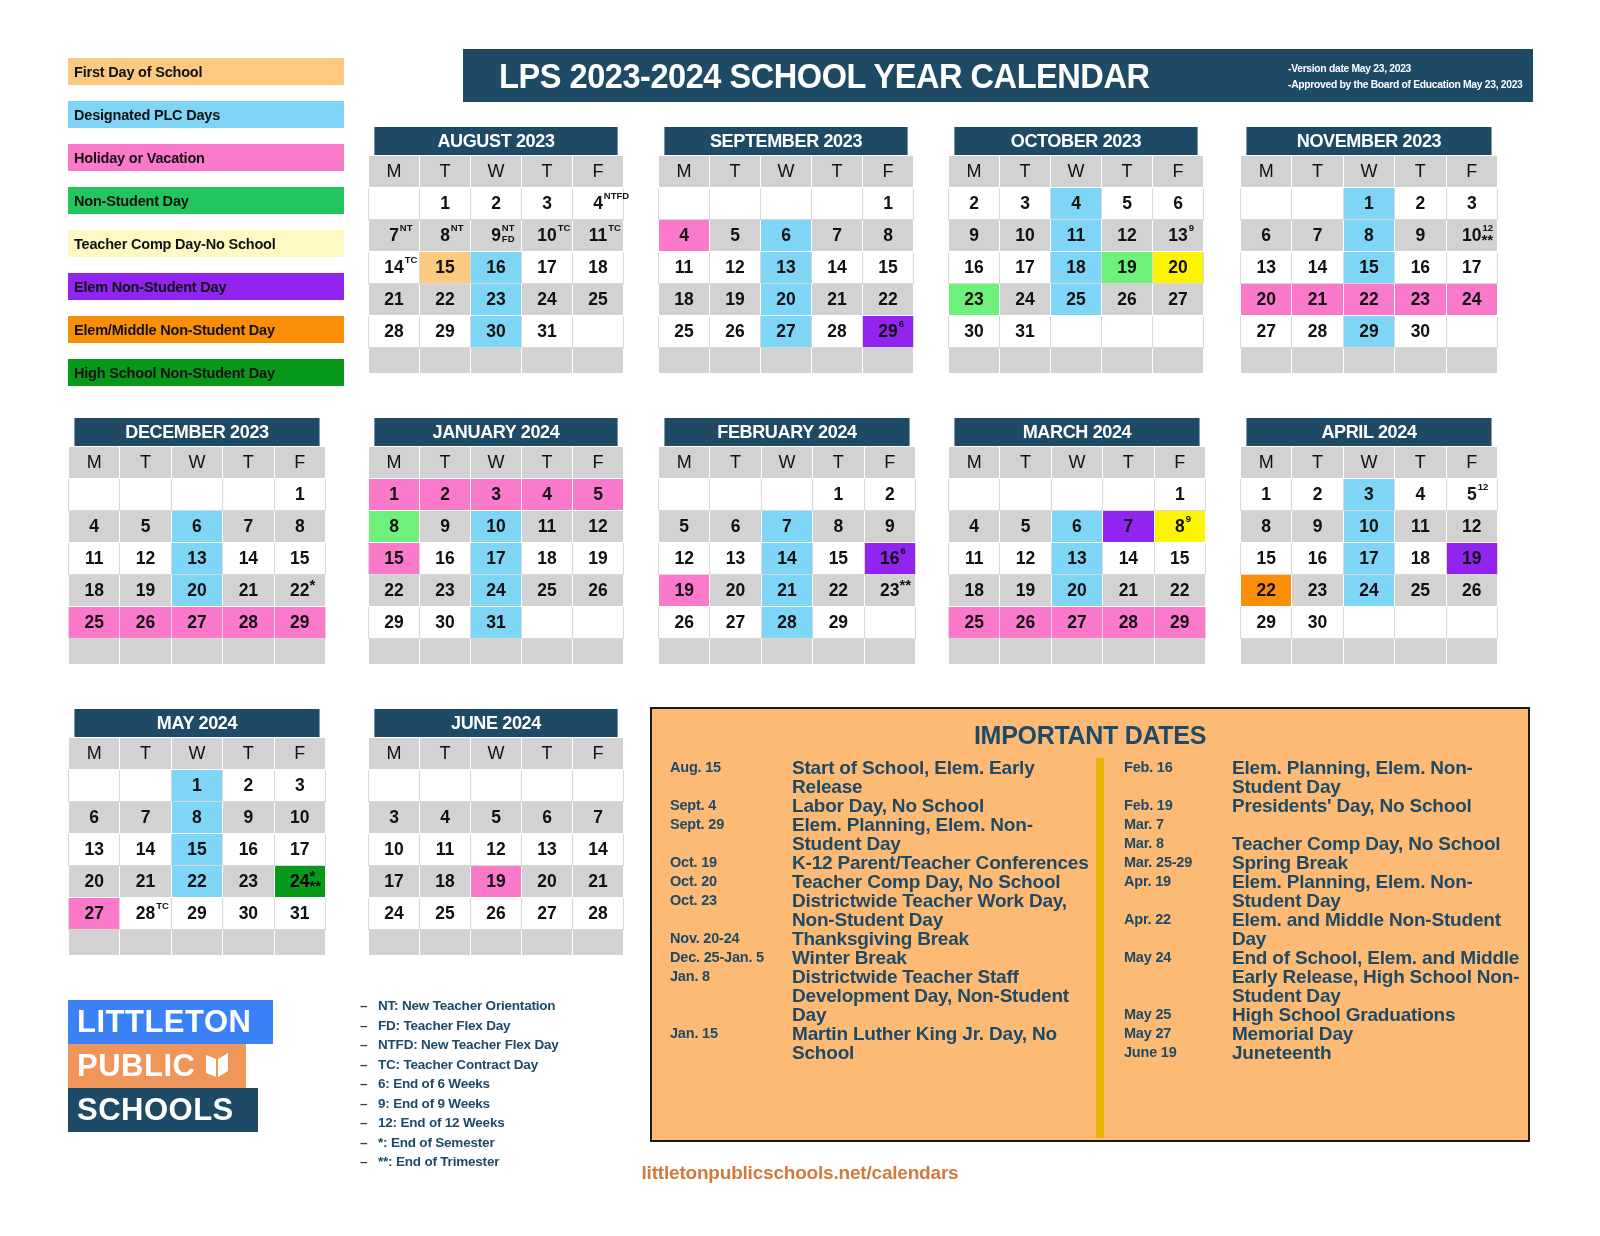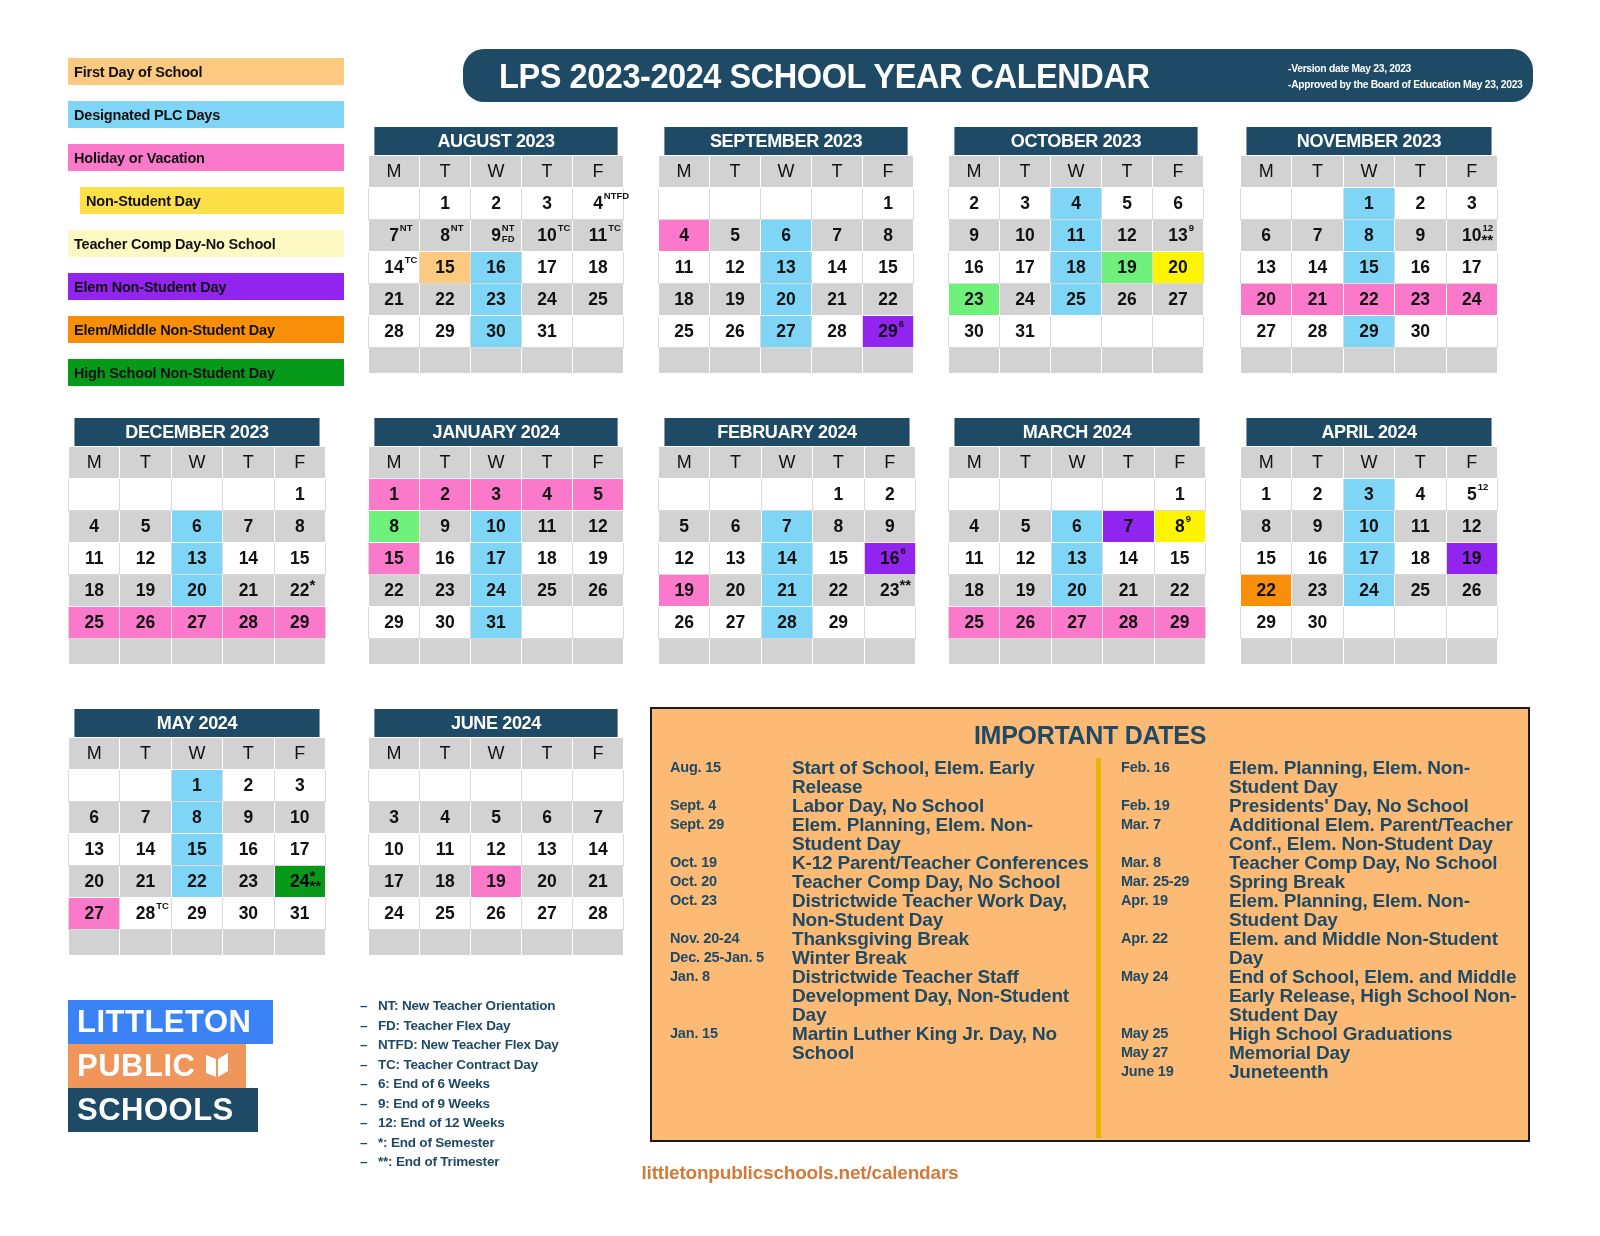--- a/index.html
+++ b/index.html
@@ -19,21 +19,21 @@
     padding-left: 6px;
     font-size: 14.5px; font-weight: bold; letter-spacing: -0.2px;
     color: #111111;
     white-space: nowrap;
   }
 
   
   #banner {
     position: absolute; left: 463px; top: 49px; width: 1070px; height: 53px;
     background: #1e4a66;
-    display: flex; align-items: center; border-radius: 21px;
+    display: flex; align-items: center;
   }
   #banner-title {
     color: #ffffff; font-size: 35px; font-weight: bold;
     letter-spacing: -0.5px; margin-left: 36px;
     transform: scaleX(0.93); transform-origin: left center;
     white-space: nowrap;
   }
   #banner-meta {
     position: absolute; right: 10px; top: 11px;
     color: #ffffff; font-size: 11.5px; font-weight: bold;
@@ -108,21 +108,21 @@
   #important-title {
     text-align: center; font-size: 25px; font-weight: bold;
     color: #1e4a66; letter-spacing: -0.3px;
     margin-top: 12px;
   }
   #important-cols {
     display: flex; margin-top: 8px; height: 380px;
   }
   .idcol { padding: 0 6px; }
   .idcol.left  { width: 445px; padding-left: 18px; }
-  .idcol.right { width: 433px; border-left: 5px solid #eab308; padding-left: 20px; }
+  .idcol.right { width: 433px; border-left: 8px solid #eab308; padding-left: 20px; }
   .idrow { display: flex; align-items: flex-start; }
   .iddate {
     font-size: 14.5px; font-weight: bold; color: #1e4a66;
     line-height: 19px; flex: 0 0 auto;
     letter-spacing: -0.2px; white-space: nowrap;
   }
   .idcol.left  .iddate { width: 122px; }
   .idcol.right .iddate { width: 108px; }
   .iddesc {
     font-size: 19px; font-weight: bold; color: #1e4a66;
@@ -169,21 +169,21 @@
   <div id="legend">
       <div class="legend-row" style="background: rgb(251, 201, 127);">
         <span>First Day of School</span>
       </div>
       <div class="legend-row" style="background: rgb(127, 213, 245);">
         <span>Designated PLC Days</span>
       </div>
       <div class="legend-row" style="background: rgb(251, 121, 203);">
         <span>Holiday or Vacation</span>
       </div>
-      <div class="legend-row" style="background: #fde047; margin-left: 12px;">
+      <div class="legend-row" style="background: #22c55e;">
         <span>Non-Student Day</span>
       </div>
       <div class="legend-row" style="background: #fef9c3;">
         <span>Teacher Comp Day-No School</span>
       </div>
       <div class="legend-row" style="background: rgb(145, 36, 239);">
         <span>Elem Non-Student Day</span>
       </div>
       <div class="legend-row" style="background: rgb(249, 143, 8);">
         <span>Elem/Middle Non-Student Day</span>
@@ -891,21 +891,20 @@
           <div class="idrow">
             <div class="iddate">Feb. 16</div>
             <div class="iddesc">Elem. Planning, Elem. Non-Student Day</div>
           </div>
           <div class="idrow">
             <div class="iddate">Feb. 19</div>
             <div class="iddesc">Presidents' Day, No School</div>
           </div>
           <div class="idrow">
             <div class="iddate">Mar. 7</div>
-            <div class="iddesc">Additional Elem. Parent/Teacher Conf., Elem. Non-Student Day</div>
           </div>
           <div class="idrow">
             <div class="iddate">Mar. 8</div>
             <div class="iddesc">Teacher Comp Day, No School</div>
           </div>
           <div class="idrow">
             <div class="iddate">Mar. 25-29</div>
             <div class="iddesc">Spring Break</div>
           </div>
           <div class="idrow">

